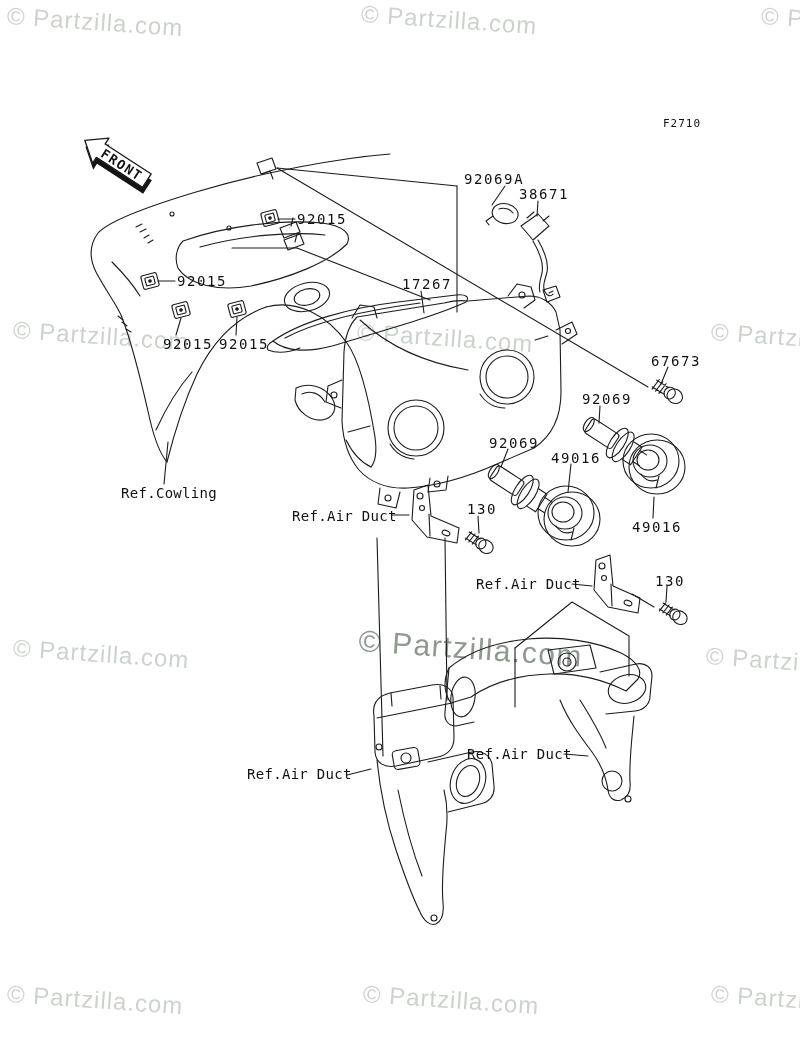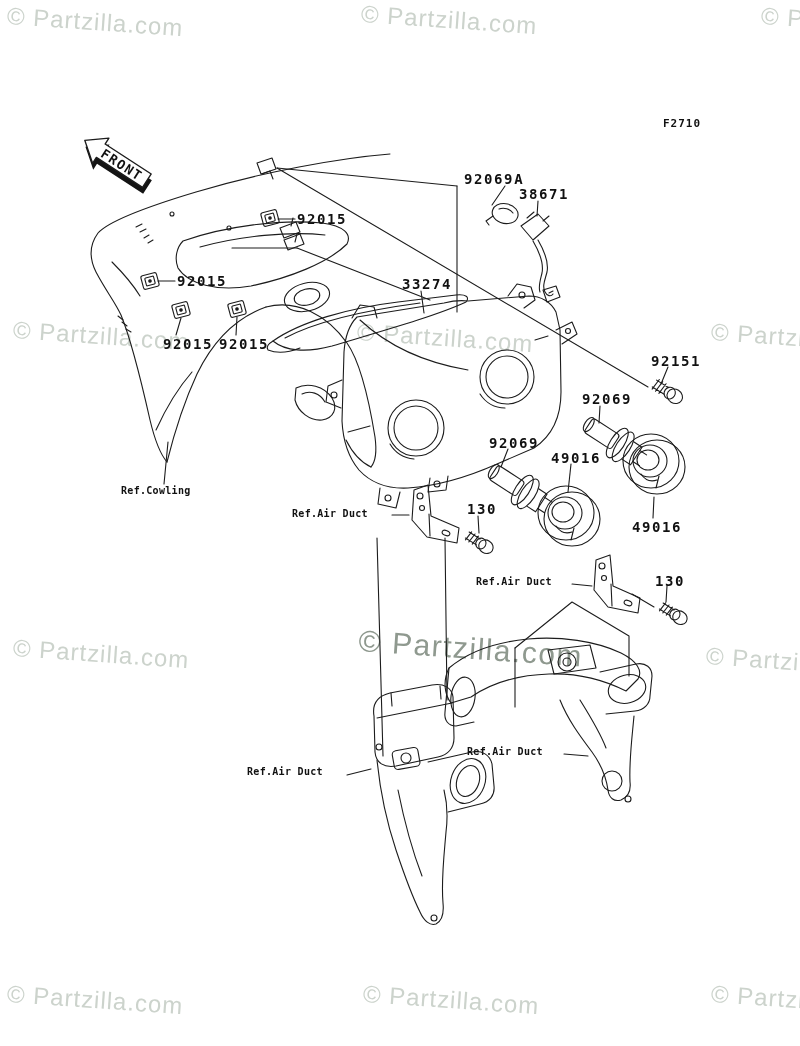--- a/index.html
+++ b/index.html
@@ -12,23 +12,23 @@
   .wm.big{font-size:30px;color:#8f998f;letter-spacing:1.5px;}
   
   svg.art{position:absolute;left:0;top:0;z-index:2;}
   svg.art *{stroke:#1c1c1c;fill:none;stroke-width:1.1;stroke-linecap:round;stroke-linejoin:round;}
   svg.art .thin{stroke-width:0.8;}
   svg.art .fillb{fill:#141414;stroke:none;}
   svg.art .fillw{fill:#ffffff;}
   svg.art .dot{fill:#1c1c1c;stroke:none;}
   svg.art text{stroke:none;fill:#111;font-family:"DejaVu Sans Mono",monospace;font-weight:bold;}
   
-  .co{position:absolute;z-index:3;color:#111;font-weight:bold;font-size:14px;
+  .co{position:absolute;z-index:3;color:#111;font-weight:normal;font-size:14px;
       letter-spacing:1.6px;white-space:nowrap;}
-  .co.ref{font-size:10px;letter-spacing:0.3px;}
+  .co.ref{font-size:14px;letter-spacing:0.3px;}
   .co.code{font-size:11px;letter-spacing:1px;}
 </style>
 </head>
 <body>
 
 <div class="stage">
 
   <div class="wm" style="left:8px;top:2px">© Partzilla.com</div>
   <div class="wm" style="left:362px;top:0px">© Partzilla.com</div>
   <div class="wm" style="left:762px;top:2px">© Partzilla.com</div>
@@ -278,22 +278,22 @@
       <path d="M580,700 C590,716 600,732 606,748"></path>
       <circle cx="612" cy="781" r="10"></circle>
       <circle cx="628" cy="799" r="3"></circle>
     </g>
   </svg>
 
   <div class="co code" style="left:663px;top:117px">F2710</div>
 
   <div class="co" style="left:464px;top:171px">92069A</div>
   <div class="co" style="left:519px;top:186px">38671</div>
-  <div class="co" style="left:402px;top:276px">33274</div>
-  <div class="co" style="left:651px;top:353px">92151</div>
+  <div class="co" style="left:402px;top:276px">17267</div>
+  <div class="co" style="left:651px;top:353px">67673</div>
   <div class="co" style="left:582px;top:391px">92069</div>
   <div class="co" style="left:489px;top:435px">92069</div>
   <div class="co" style="left:551px;top:450px">49016</div>
   <div class="co" style="left:632px;top:519px">49016</div>
   <div class="co" style="left:467px;top:501px">130</div>
   <div class="co" style="left:655px;top:573px">130</div>
 
   <div class="co" style="left:297px;top:211px">92015</div>
   <div class="co" style="left:177px;top:273px">92015</div>
   <div class="co" style="left:163px;top:336px">92015</div>

